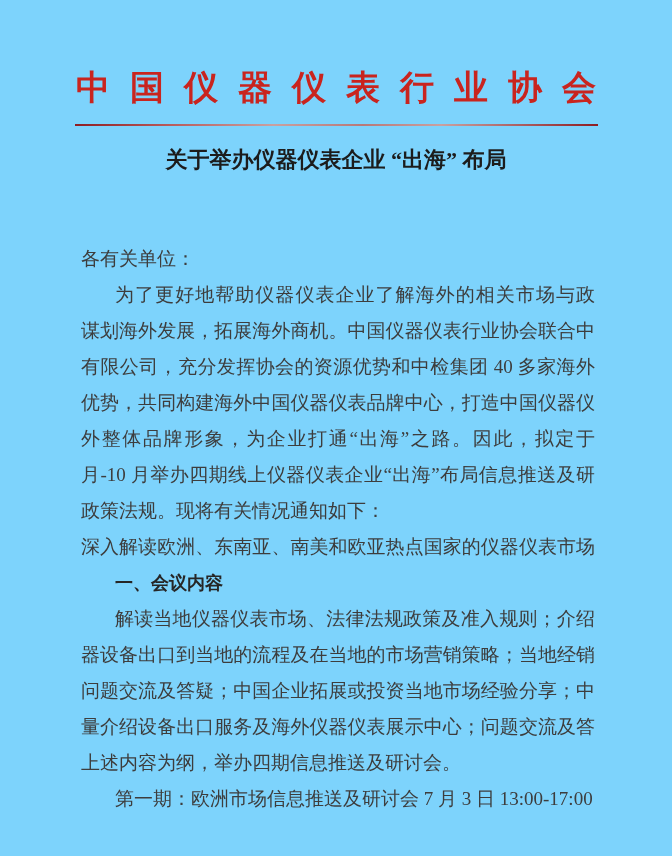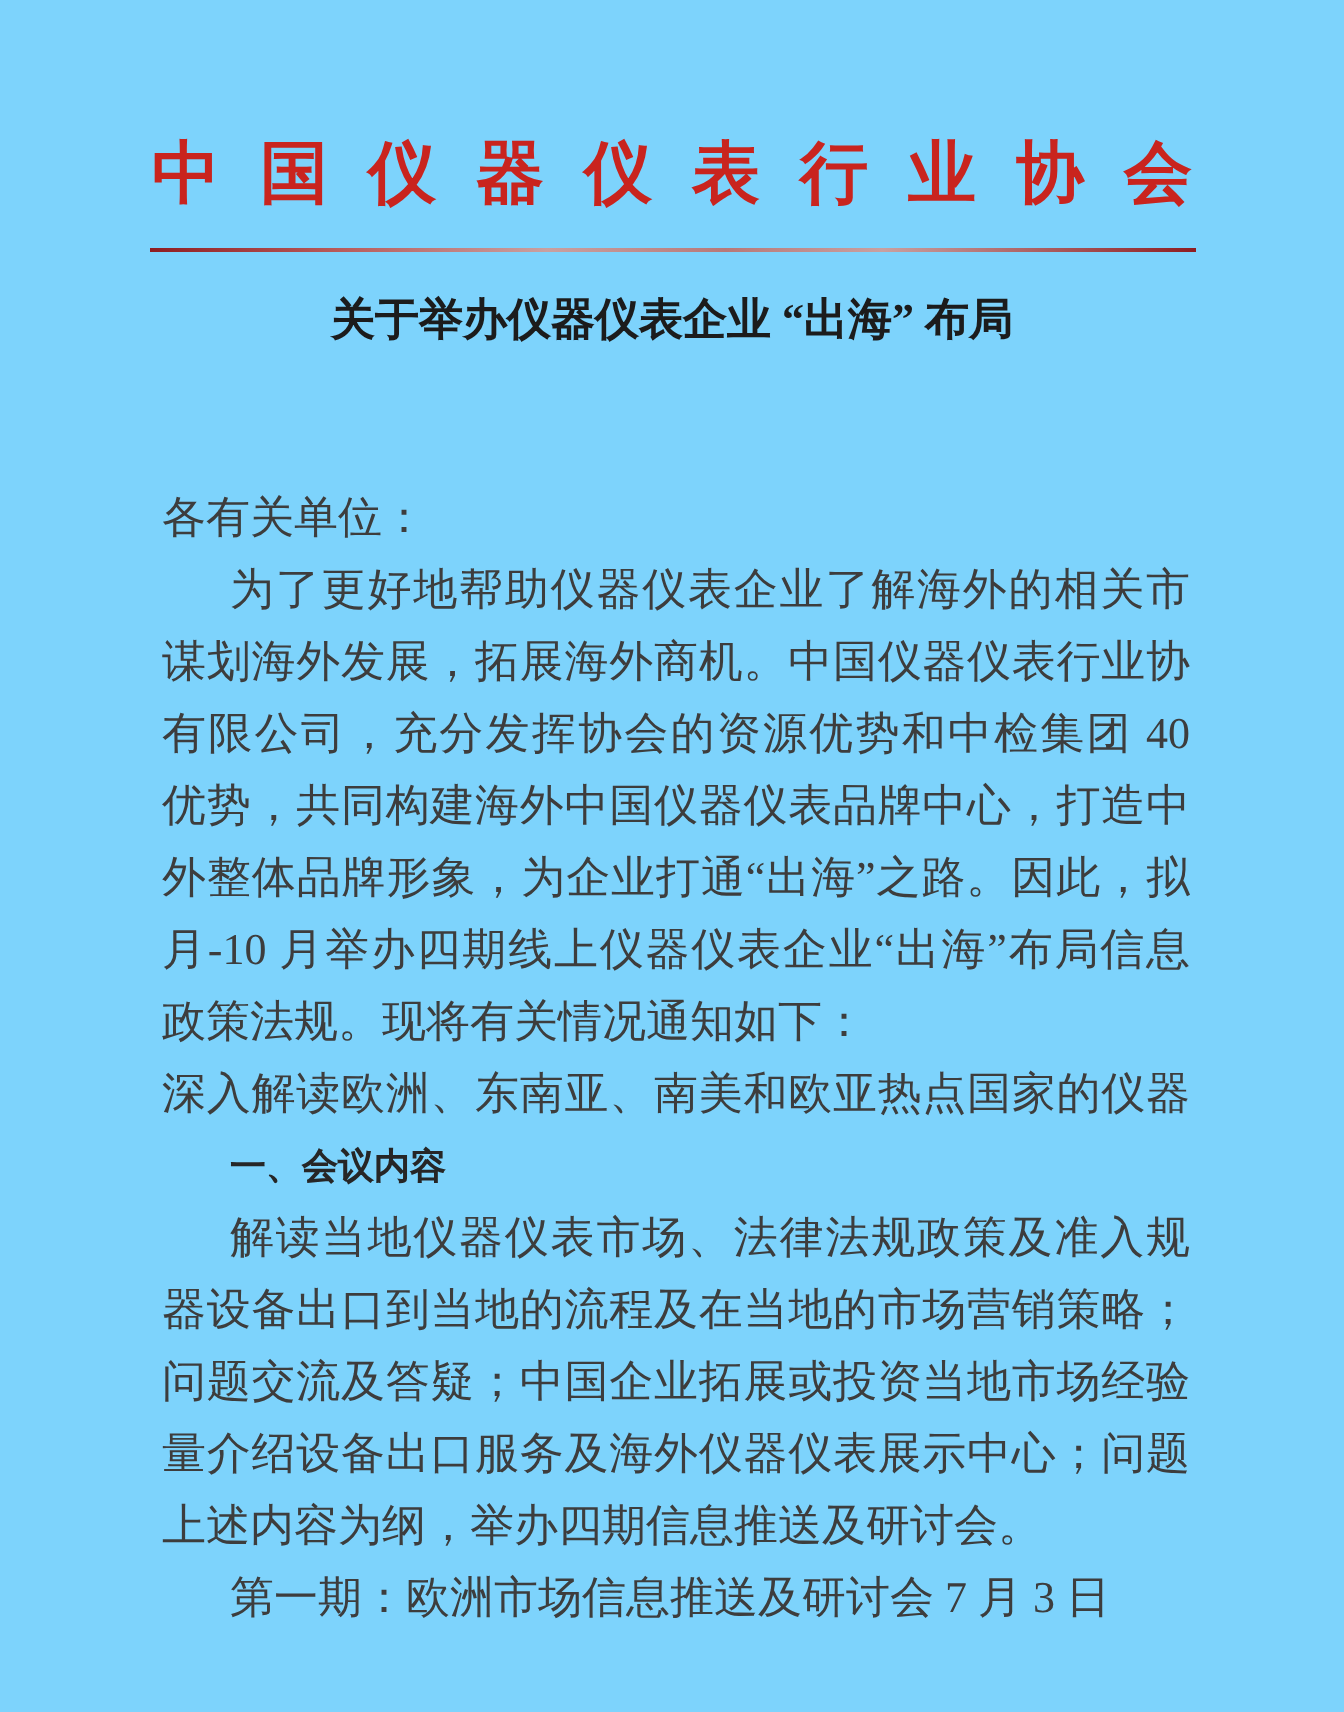--- a/index.html
+++ b/index.html
@@ -59,21 +59,21 @@
   
   .doc-body {
     position: absolute;
     top: 241px;
     left: 81px;
     width: 514px;
   }
   .line {
     height: 36px;
     line-height: 36px;
-    font-size: 22px;
+    font-size: 19px;
     color: #3d3d3d;
     text-align: left;
     overflow: hidden;
   }
   .line.indent {
     padding-left: 34px;
   }
   .line.fill {
     text-align: justify;
     text-align-last: justify;

